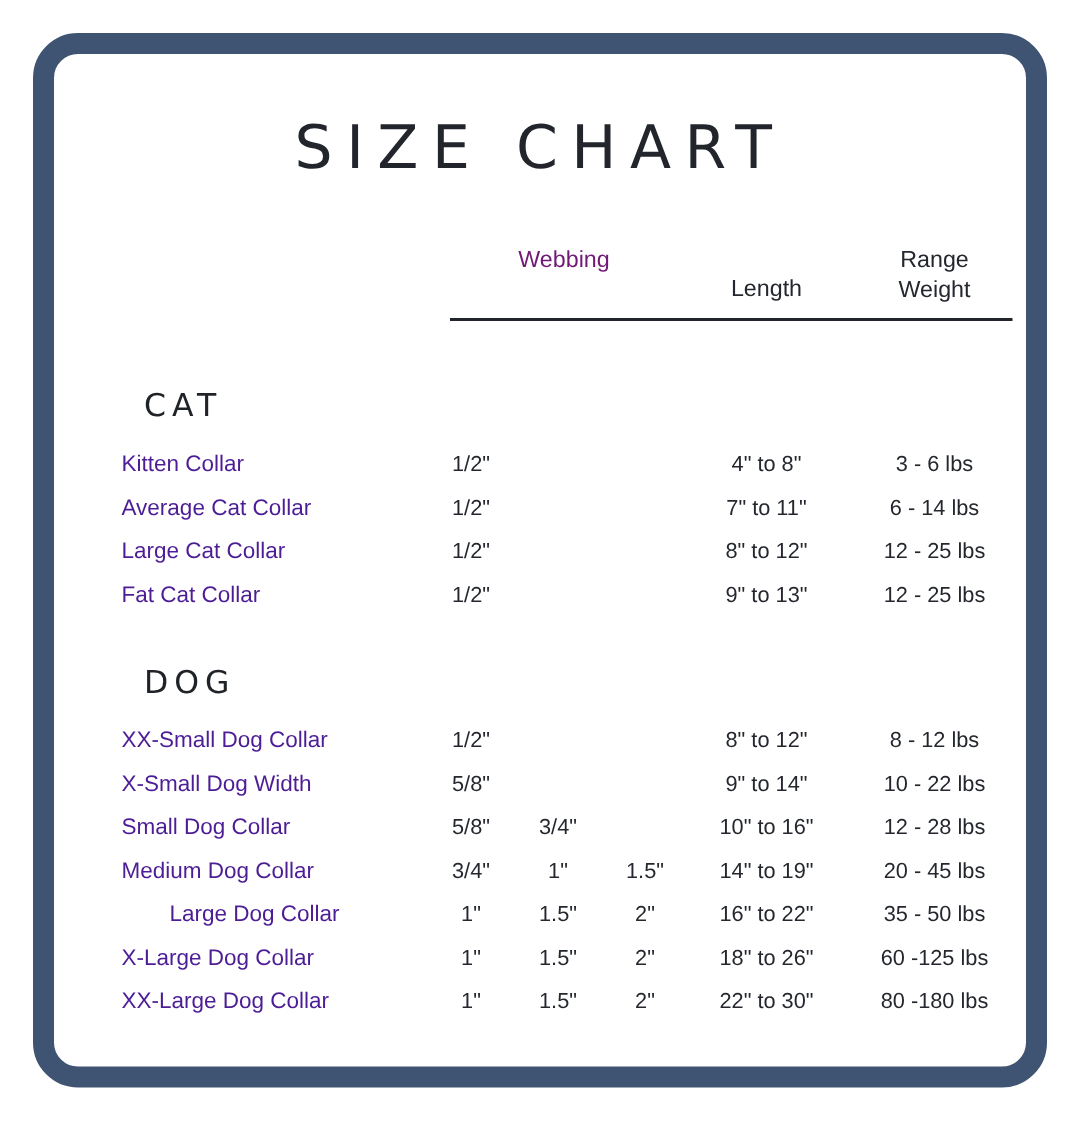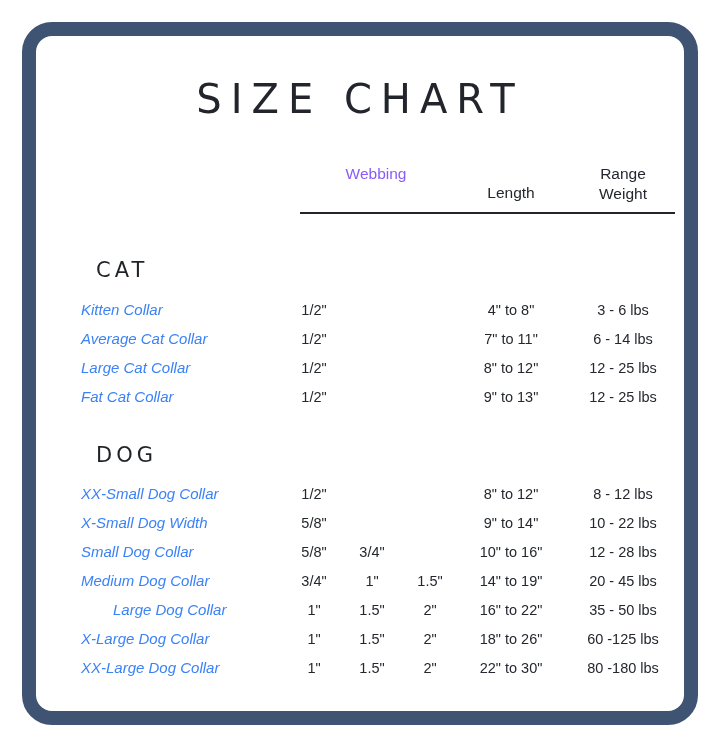--- a/index.html
+++ b/index.html
@@ -61,33 +61,32 @@
   .col-weight { left: 532px; width: 110px; text-align: center; }
 
   .cell {
     position: absolute;
     font-size: 14.5px;
     color: #24282e;
     white-space: nowrap;
   }
   .name-cell {
     font-size: 15px;
-    color: #3b82f6;
-    font-style: italic;
+    color: #4c1d95;
   }
 
   
   #hdr-webbing {
     position: absolute;
     left: 280px;
     top: 128px;
     width: 120px;
     text-align: center;
     font-size: 15.5px;
-    color: #8b5cf6;
+    color: #701a75;
     line-height: 1.32;
   }
   #hdr-length {
     position: absolute;
     left: 420px;
     top: 148px;
     width: 110px;
     text-align: center;
     font-size: 15.5px;
     color: #24282e;

